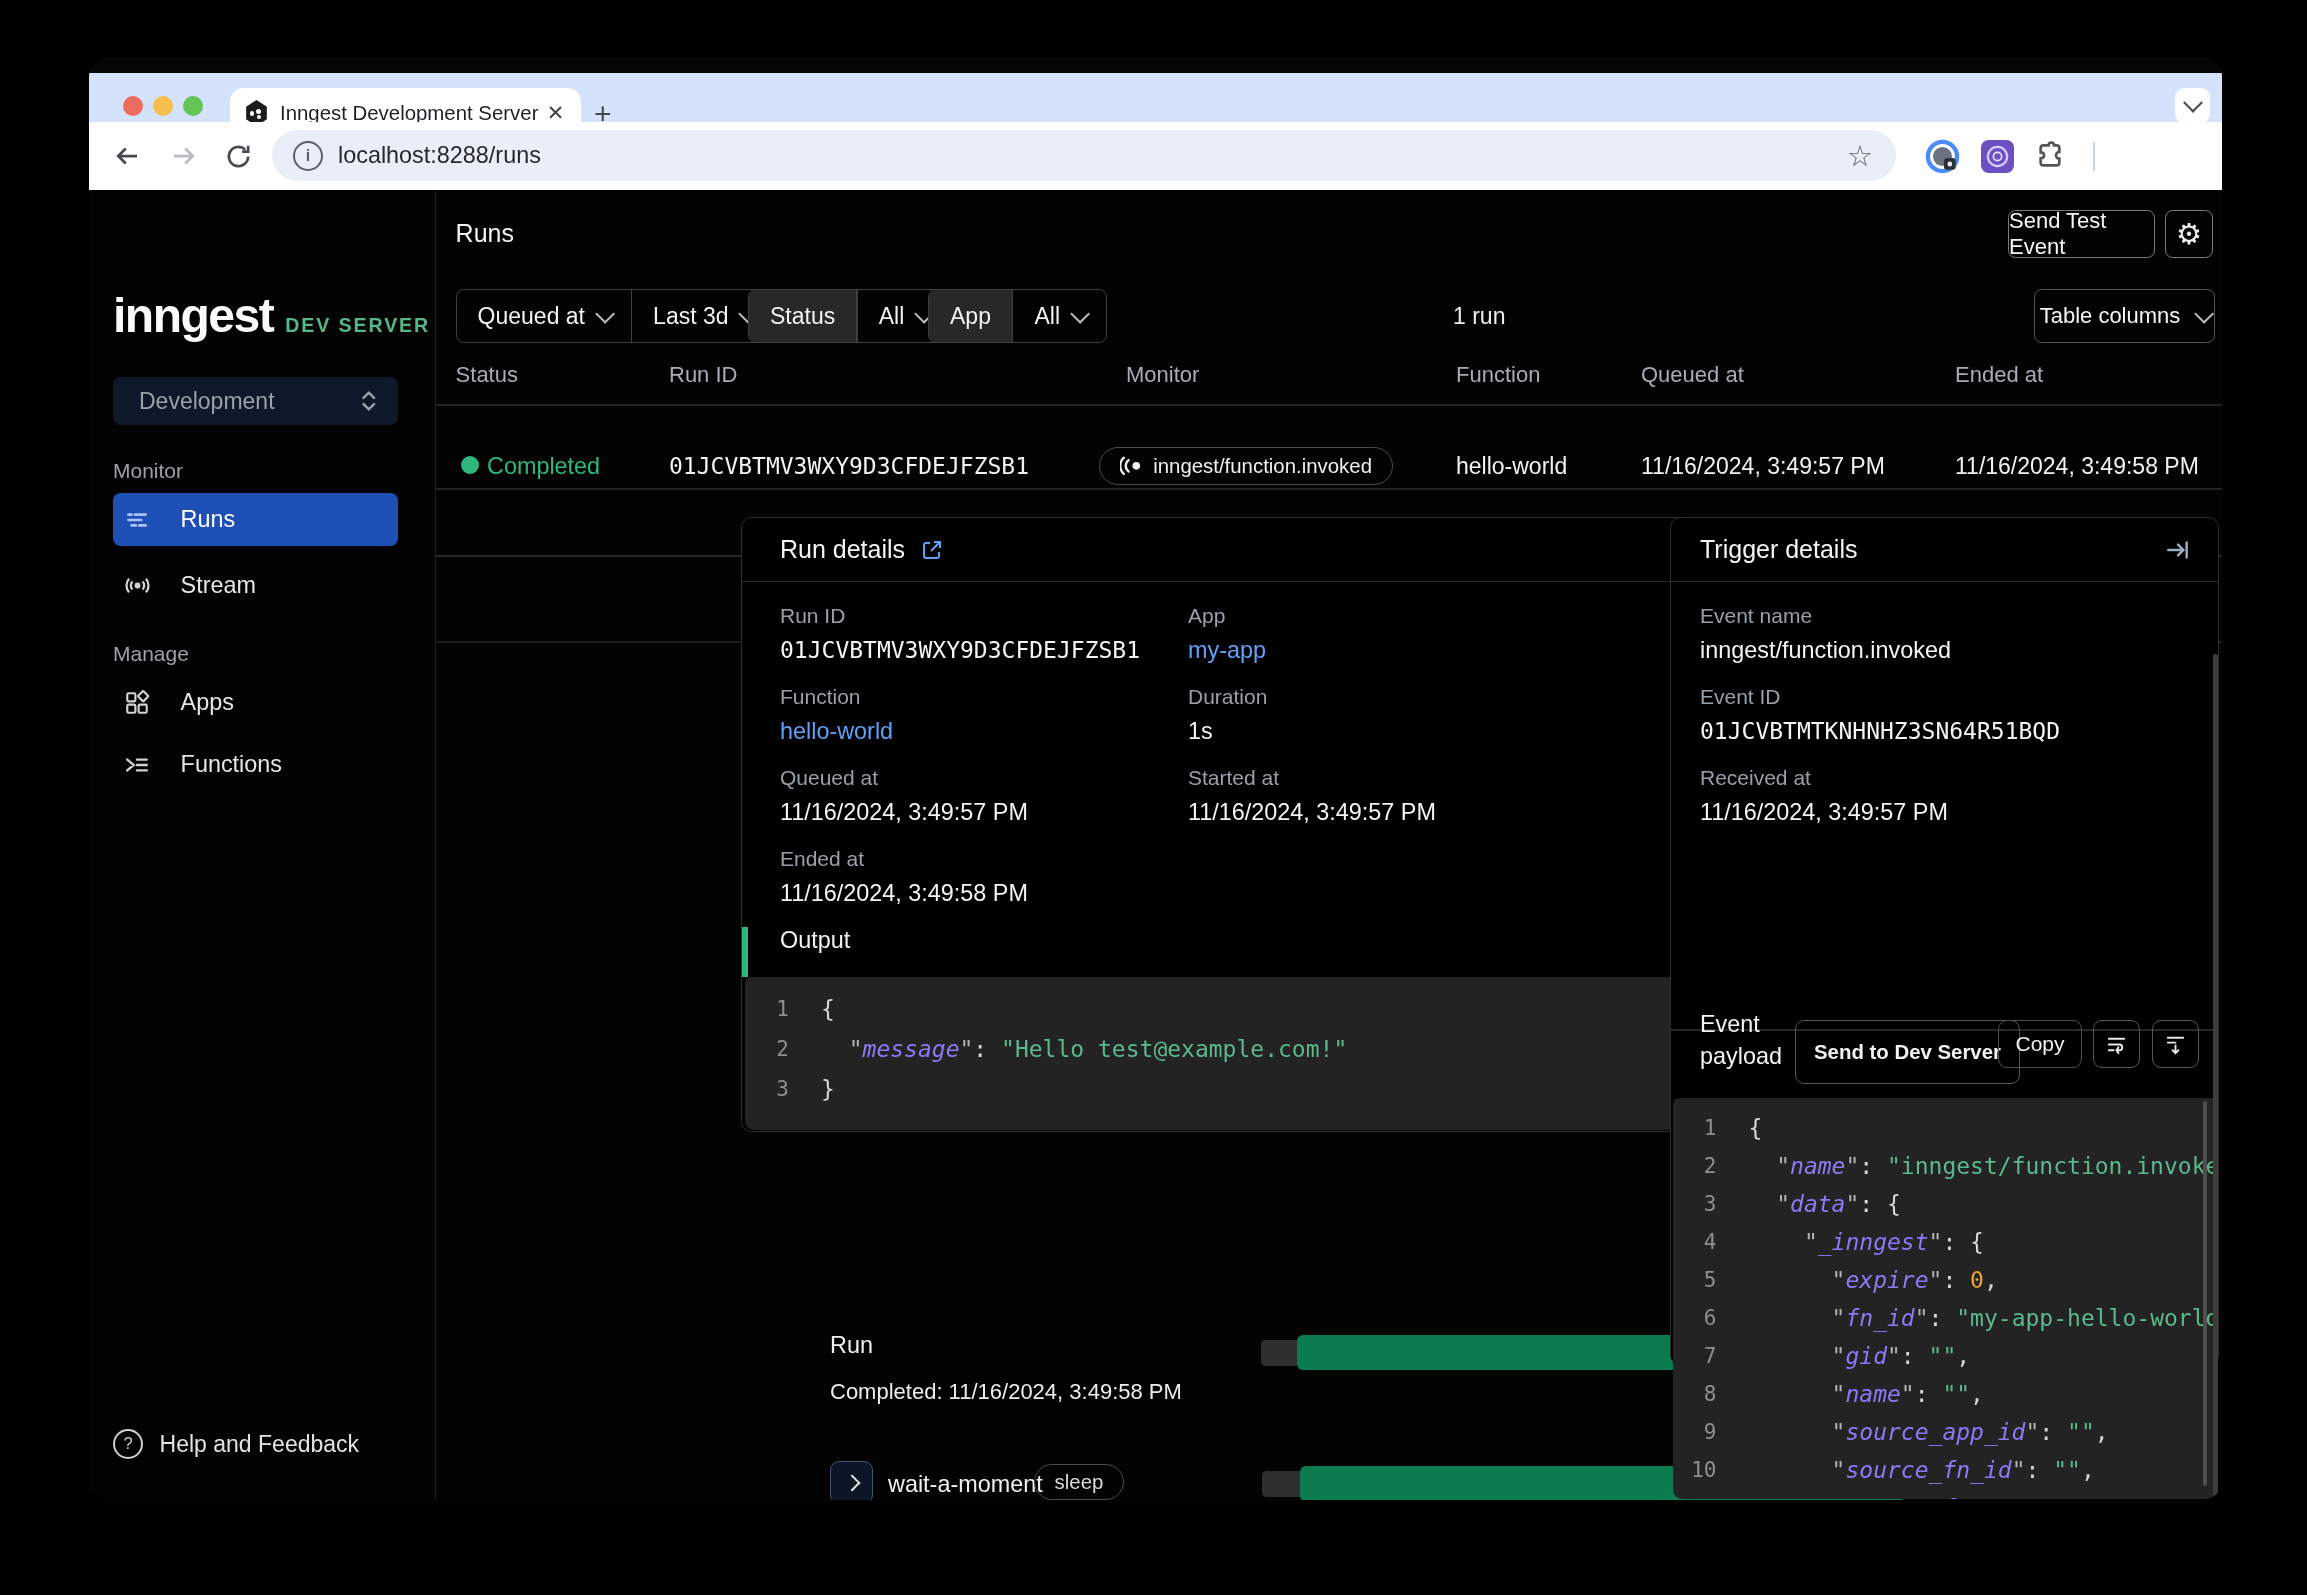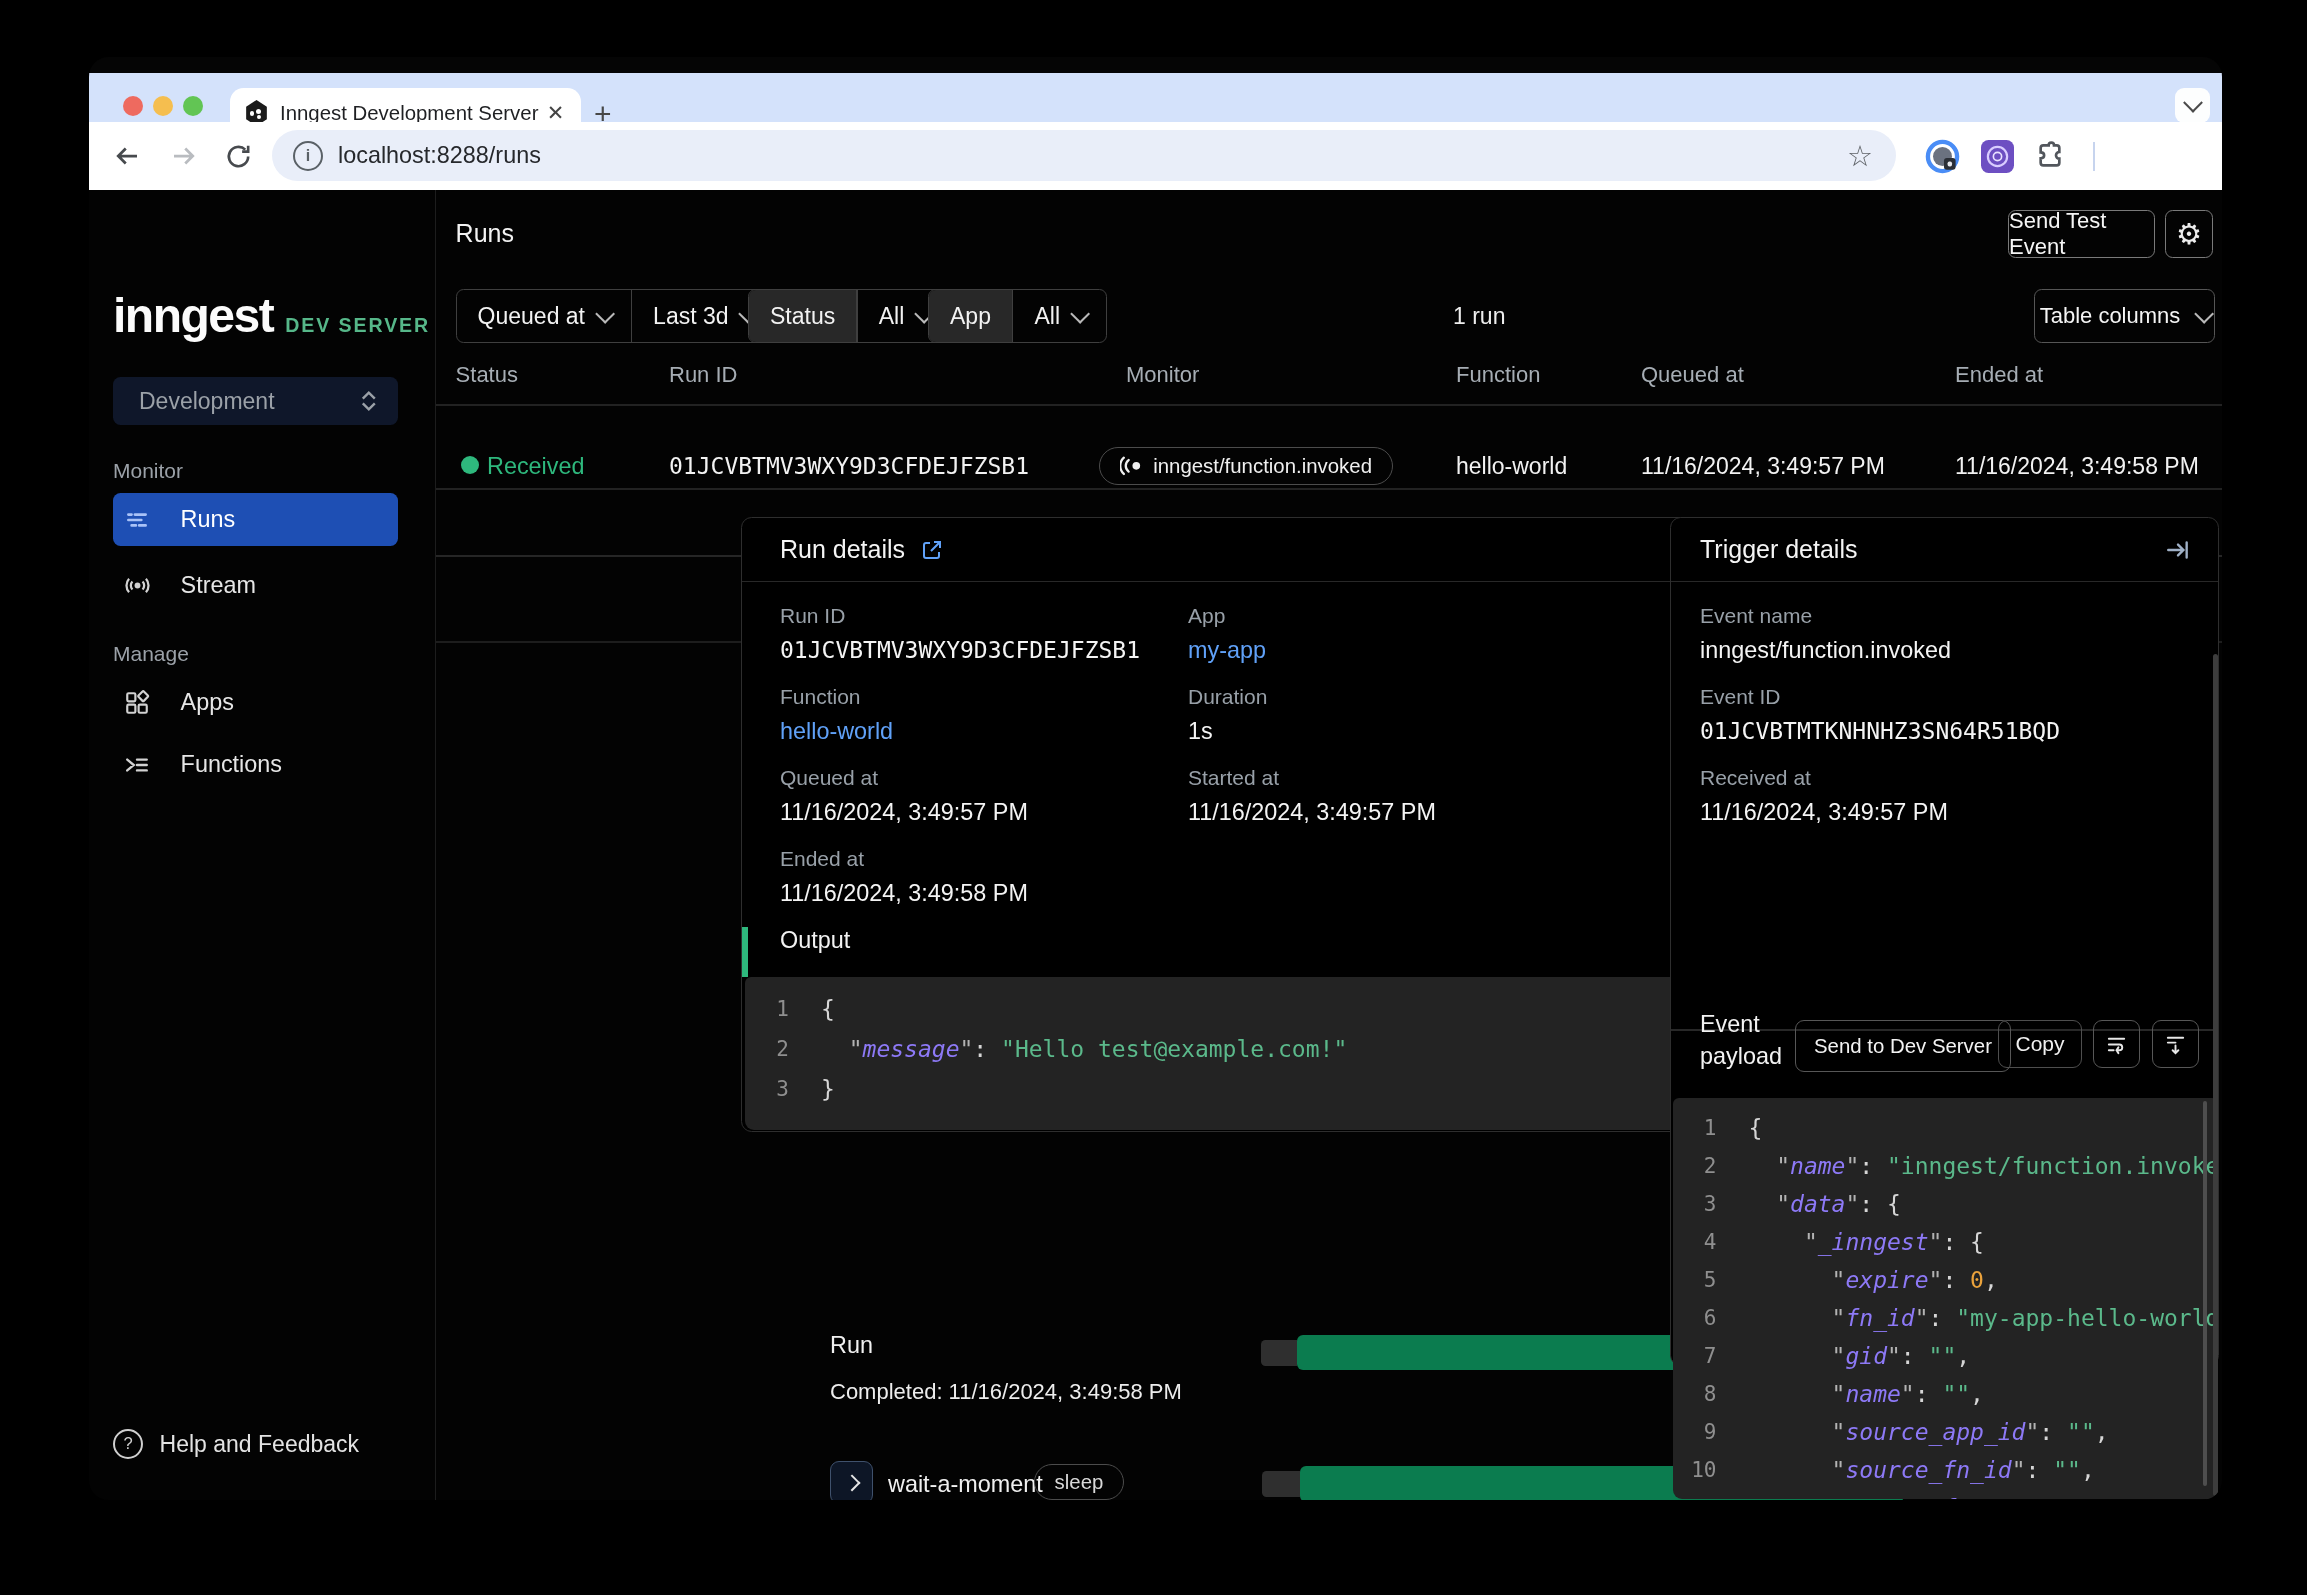--- a/index.html
+++ b/index.html
@@ -120,22 +120,22 @@
   #payload-code{left:1.5px;top:580px;width:545px;height:401px;border-radius:6px 6px 9px 9px;padding-top:10.6px;box-sizing:border-box;}
   .cl{display:flex;align-items:center;}
   .ln{width:44px;text-align:right;font-size:21px;color:#8f8f8f;flex:none;}
   .ct{margin-left:32px;font-size:23px;white-space:pre;}
   .tk-p{color:#d6d6d6;}.tk-k{color:#8d79f6;font-style:italic;}.tk-s{color:#5bb98b;}.tk-n{color:#eba33c;}.tk-q{color:#b3b3b3;}.tk-w{color:#d6d6d6;}
   #payload-scroll{position:absolute;left:532px;top:583px;width:3.8px;height:385px;background:#4e4e4e;border-radius:2.3px;}
 
   
   #payload-hd-divider{position:absolute;left:0;top:511px;width:100%;height:1.5px;background:#282828;}
   #payload-label{position:absolute;left:29px;top:490px;width:106px;font-size:23.4px;color:#f2f2f2;line-height:32px;}
-  #send-dev-btn{position:absolute;left:124px;top:502px;height:52px;padding:0 18px;border:1.5px solid #575757;border-radius:9px;
-                display:inline-flex;align-items:center;font-size:20.4px;color:#f3f3f3;box-sizing:border-box;}
+  #send-dev-btn{position:absolute;left:124px;top:502px;height:64px;padding:0 18px;border:1.5px solid #575757;border-radius:9px;
+                display:inline-flex;align-items:center;font-size:20.4px;color:#f3f3f3;box-sizing:border-box;font-weight:bold;}
   #payload-copy{position:absolute;left:327px;top:502px;width:84px;height:48px;border-radius:9px;}
   .sq-btn{border:1.5px solid #575757;border-radius:9px;display:flex;align-items:center;justify-content:center;box-sizing:border-box;}
 
   
   .tl-text{position:absolute;font-size:23.4px;color:#f0f0f0;}
   .tl-sub{position:absolute;font-size:22px;color:#ededed;}
   .bar-gray{position:absolute;background:#2f2f2f;border-radius:4.5px 0 0 4.5px;}
   .bar-green{position:absolute;background:#0b7c4f;border-radius:6px;}
   #step-toggle{position:absolute;left:394px;top:1271px;width:43px;height:43px;border-radius:9px;background:#0d1626;
                border:1.5px solid #3f516c;box-sizing:border-box;display:flex;align-items:center;justify-content:center;}
@@ -323,21 +323,21 @@
         <span class="th" style="left:19.6px">Status</span>
         <span class="th" style="left:233px">Run ID</span>
         <span class="th" style="left:690px">Monitor</span>
         <span class="th" style="left:1020px">Function</span>
         <span class="th" style="left:1205px">Queued at</span>
         <span class="th" style="left:1519px">Ended at</span>
         <div class="hdiv" style="top:365px;background:#262626"></div>
 
         <div>
           <span id="status-dot" style="left:25px"></span>
-          <span class="td" id="row-status" style="left:51px">Received</span>
+          <span class="td" id="row-status" style="left:51px">Completed</span>
           <span class="td mono" style="left:233px">01JCVBTMV3WXY9D3CFDEJFZSB1</span>
           <span id="trigger-pill" style="left:663px">
             <svg width="23" height="19.6" viewBox="0 0 24 20">
                 <circle cx="17" cy="10" r="4" fill="#f0f0f0"></circle>
                 <path d="M9 4a7.5 7.5 0 0 0 0 12M4 1.5a11.5 11.5 0 0 0 0 17" fill="none" stroke="#f0f0f0" stroke-width="2.4" stroke-linecap="round"></path>
               </svg>
             <span>inngest/function.invoked</span>
           </span>
           <span class="td" style="left:1020px;font-weight:500">hello-world</span>
           <span class="td" style="left:1205px">11/16/2024, 3:49:57 PM</span>

